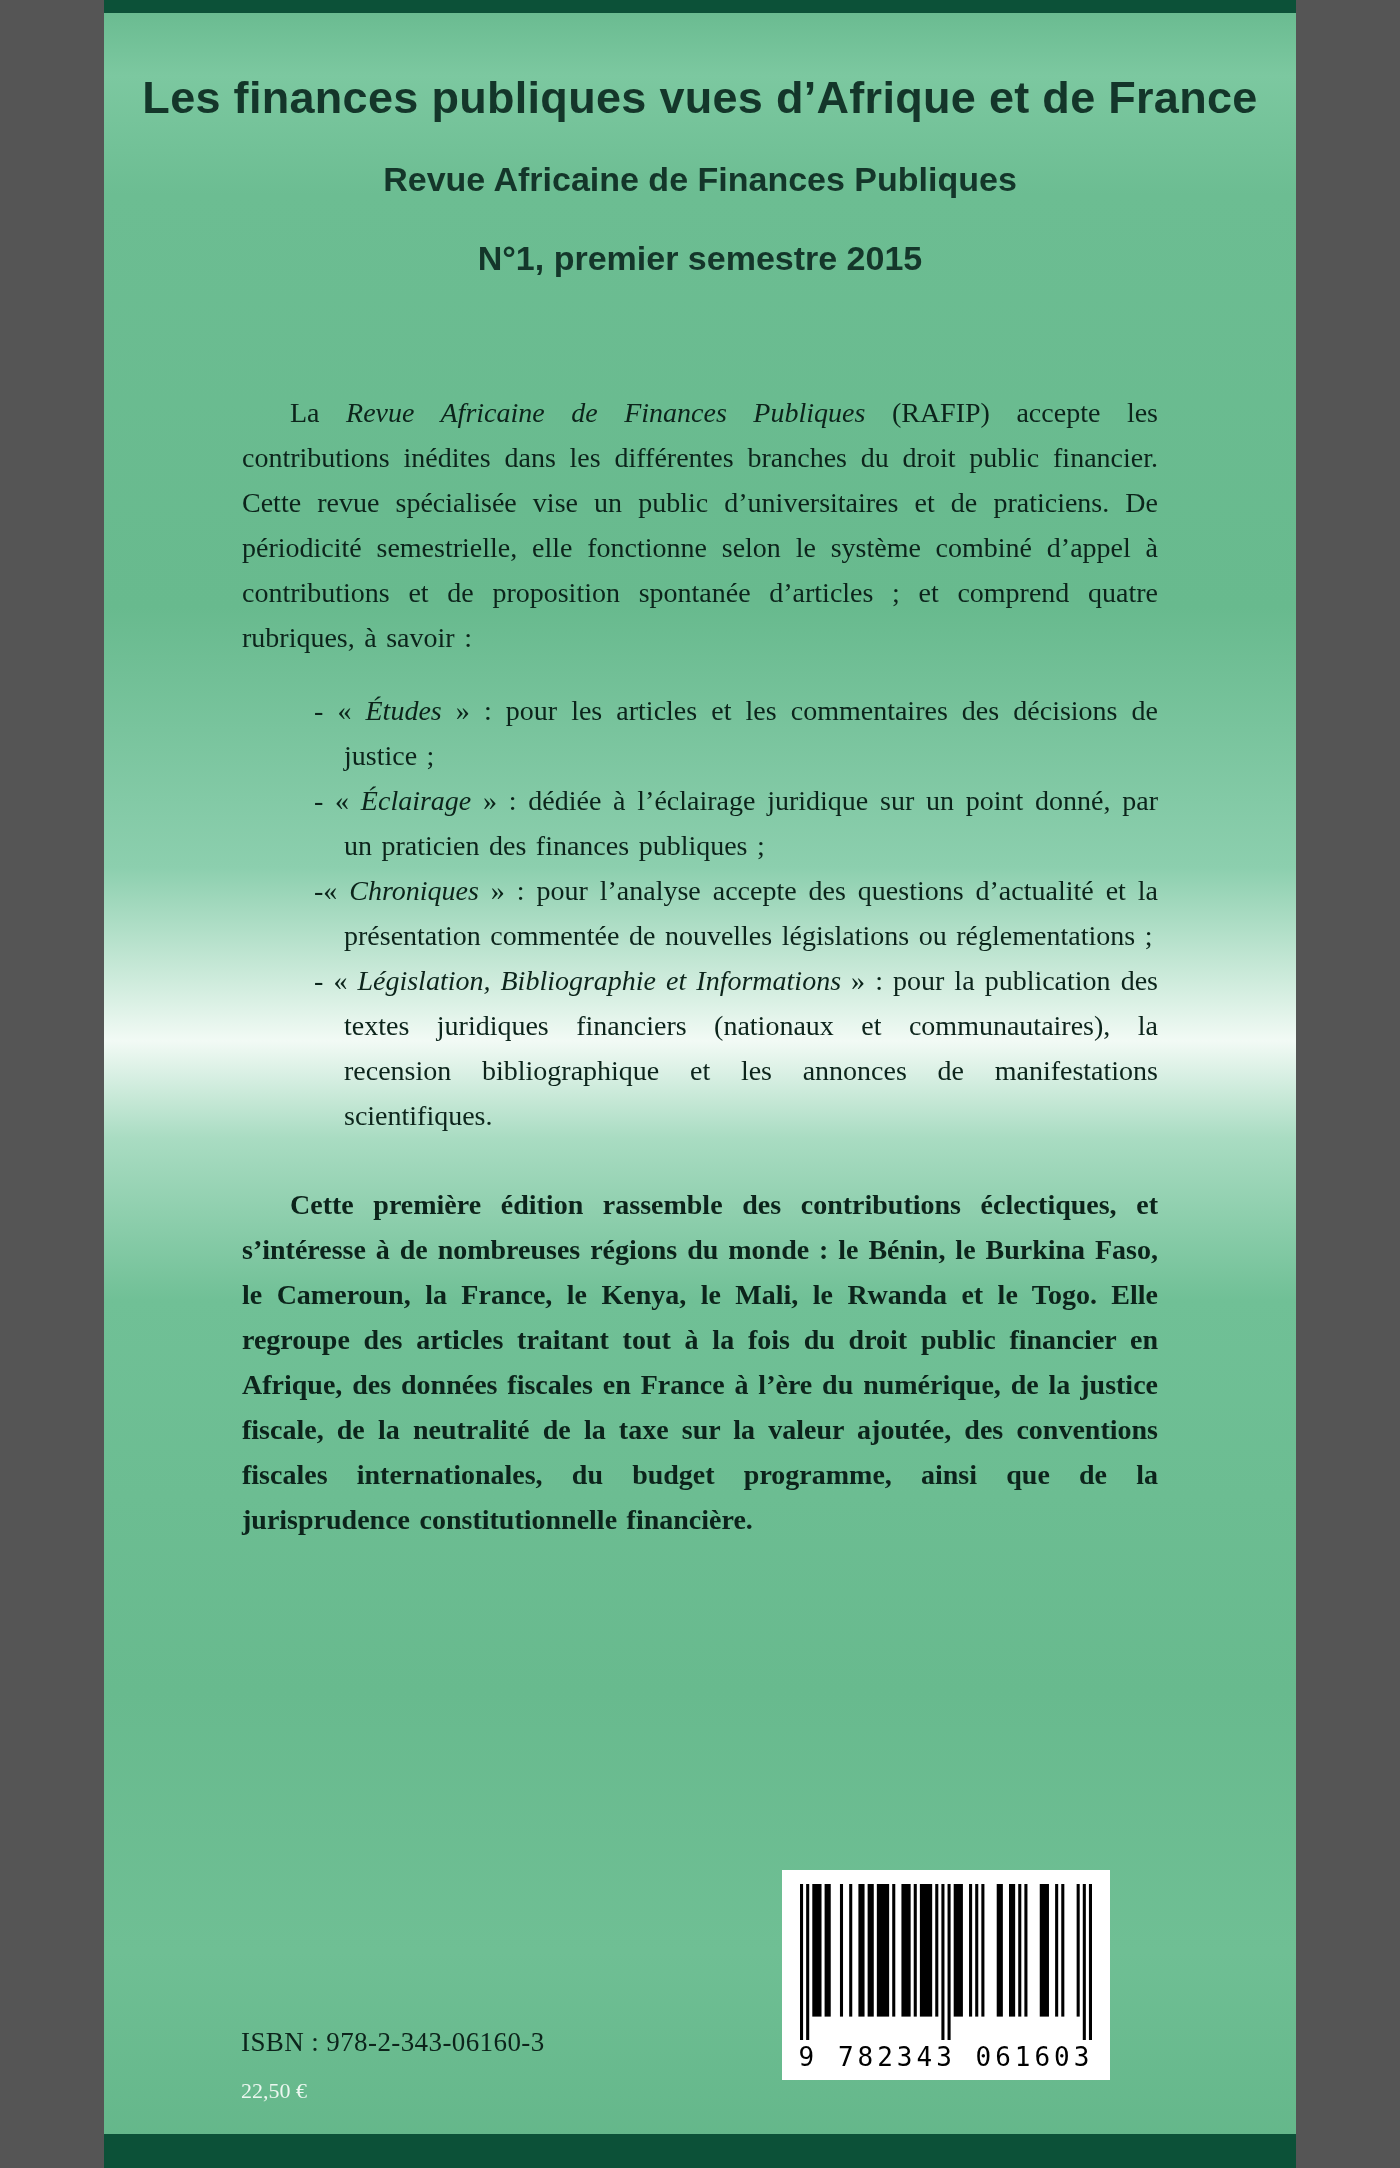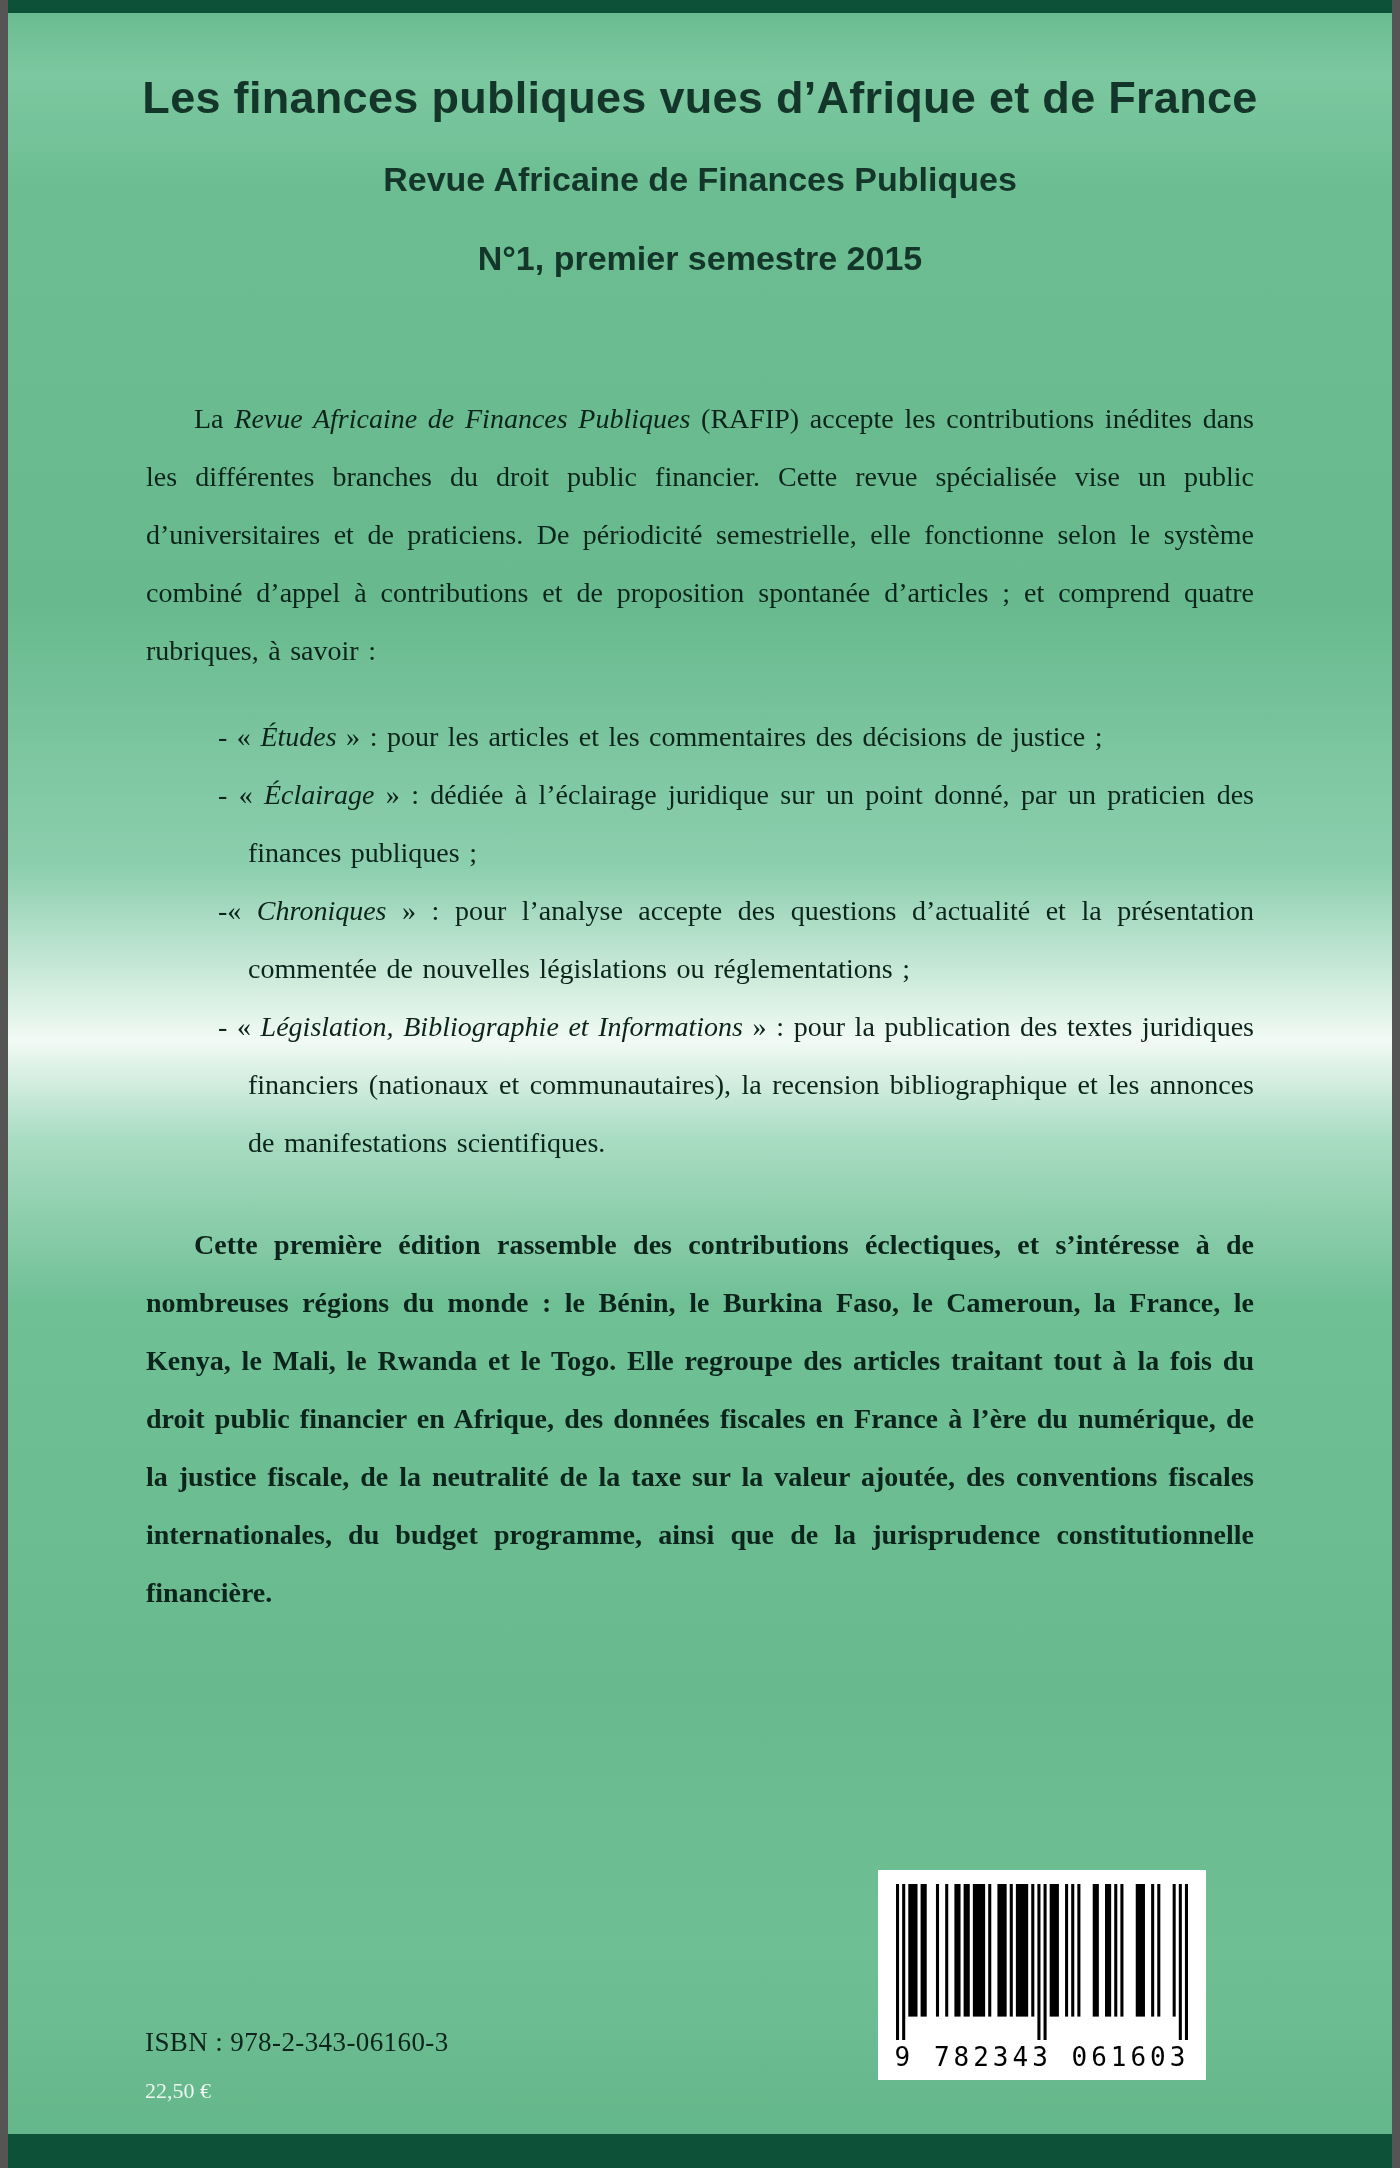--- a/index.html
+++ b/index.html
@@ -2,21 +2,21 @@
 <html lang="fr"><head>
 <meta charset="utf-8">
 <title>Back cover</title>
 <style>
   * { margin:0; padding:0; box-sizing:border-box; }
   html,body { background:#555; }
   body { margin:0; }
 
   .cover{
     position:relative;
-    width:1384px; height:2168px;
+    width:1192px; height:2168px;
     margin:0 auto;
     overflow:hidden;
     color:#0d261c;
     font-family:"Liberation Serif", serif;
     background:linear-gradient(180deg,
       #67b98e 0%,
       #7cc8a0 3.5%,
       #6cbd92 9%,
       #68ba8e 28%,
       #8ccfae 40%,
@@ -40,21 +40,21 @@
     color:#14362a;
   }
   h1{ font-size:45px; font-weight:700; line-height:52px; letter-spacing:.3px; }
   h2{ font-size:34px; font-weight:700; margin-top:36px; }
   h3{ font-size:34px; font-weight:700; margin-top:40px; }
 
   main{
     margin-top:112px;
     padding:0 138px;
     font-size:28px;
-    line-height:58px;
+    line-height:45px;
     text-align:justify;
     word-spacing:.09em;
     color:#0c241b;
   }
   .para{ text-indent:48px; }
   em{ font-style:italic; }
 
   .rubriques{
     list-style:none;
     margin-top:28px;

